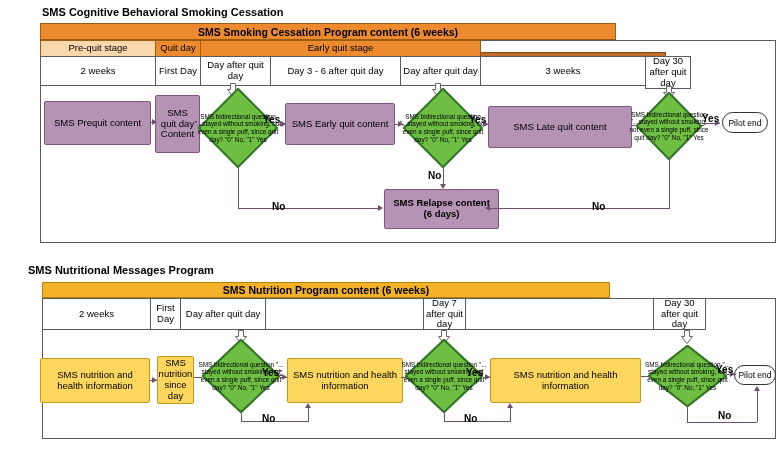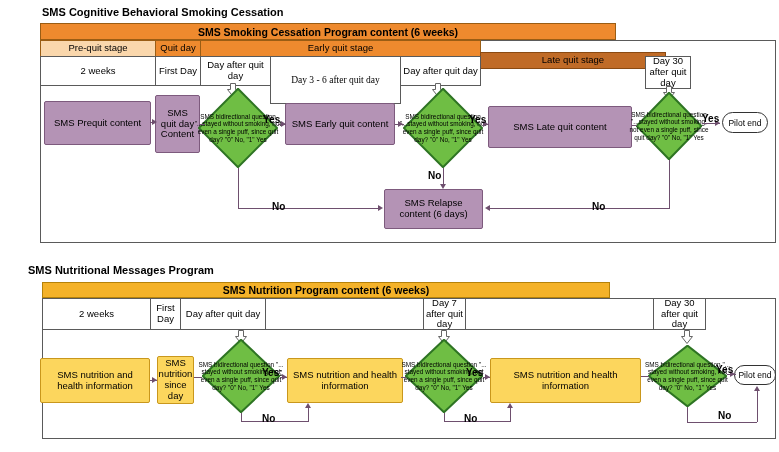--- a/index.html
+++ b/index.html
@@ -48,22 +48,23 @@
   <div class="hdrbar" style="left:40px;top:23px;width:576px;height:17px;background:#EE8A2E;">SMS Smoking Cessation Program content  (6 weeks)</div>
 
   <div class="cell stage-peach" style="left:40px;top:40px;width:116px;height:17px;">Pre-quit stage</div>
   <div class="cell stage-orange" style="left:155px;top:40px;width:46px;height:17px;">Quit day</div>
   <div class="cell stage-orange" style="left:200px;top:40px;width:281px;height:17px;">Early quit stage</div>
   <div class="cell stage-dark" style="left:480px;top:52px;width:186px;height:17px;">Late quit stage</div>
 
   <div class="cell" style="left:40px;top:56px;width:116px;height:30px;">2 weeks</div>
   <div class="cell" style="left:155px;top:56px;width:46px;height:30px;">First Day</div>
   <div class="cell" style="left:200px;top:56px;width:71px;height:30px;">Day after quit day</div>
-  <div class="cell" style="left:270px;top:56px;width:131px;height:48px;font-family:Liberation Serif, serif;">Day 3 - 6  after quit day</div>
+  <div class="cell" style="left:270px;top:56px;width:131px;height:30px;">Day 3 - 6  after quit day</div>
   <div class="cell" style="left:400px;top:56px;width:81px;height:30px;">Day after quit day</div>
+  <div class="cell" style="left:480px;top:56px;width:166px;height:30px;">3 weeks</div>
   <div class="cell" style="left:645px;top:56px;width:46px;height:33px;">Day 30 after quit day</div>
 
   <svg class="hollow" style="left:227px;top:83px;" width="12" height="14" viewBox="0 0 12 14">
       <path d="M3.5,0.5 h5 v6 h3 l-5.5,7 l-5.5,-7 h3 z" fill="#ffffff" stroke="#666" stroke-width="1"></path>
     </svg>
   <svg class="hollow" style="left:432px;top:83px;" width="12" height="14" viewBox="0 0 12 14">
       <path d="M3.5,0.5 h5 v6 h3 l-5.5,7 l-5.5,-7 h3 z" fill="#ffffff" stroke="#666" stroke-width="1"></path>
     </svg>
   <svg class="hollow" style="left:663px;top:86px;" width="12" height="14" viewBox="0 0 12 14">
       <path d="M3.5,0.5 h5 v6 h3 l-5.5,7 l-5.5,-7 h3 z" fill="#ffffff" stroke="#666" stroke-width="1"></path>
@@ -92,21 +93,21 @@
 
   <div class="diamond" style="left:636px;top:92px;width:66px;height:68px;">
     <svg viewBox="0 0 100 100" preserveAspectRatio="none">
         <polygon points="50,1 99,50 50,99 1,50" fill="#6FBE44" stroke="#2E7423" stroke-width="2" vector-effect="non-scaling-stroke"></polygon>
       </svg>
     <div class="dtext">SMS bidirectional question "...stayed without smoking, not even a single puff, since quit day? "0" No, "1" Yes</div>
   </div>
 
   <div class="terminal" style="left:722px;top:112px;width:46px;height:21px;">Pilot end</div>
 
-  <div class="pbox" style="left:384px;top:189px;width:99px;height:40px;">SMS Relapse content (6 days)</div>
+  <div class="pbox" style="left:384px;top:189px;width:115px;height:40px;font-weight:bold;">SMS Relapse content (6 days)</div>
 
   <div class="hline" style="left:150px;top:122px;width:6px;"></div>
   <div class="arr-r" style="left:152px;top:119px;"></div>
   <div class="hline" style="left:199px;top:124px;width:6px;"></div>
 
   <div class="hline" style="left:278px;top:124px;width:8px;"></div>
   <div class="arr-r" style="left:281px;top:121px;"></div>
   <div class="lbl" style="left:263px;top:114px;">Yes</div>
 
   <div class="hline" style="left:395px;top:124px;width:9px;"></div>

